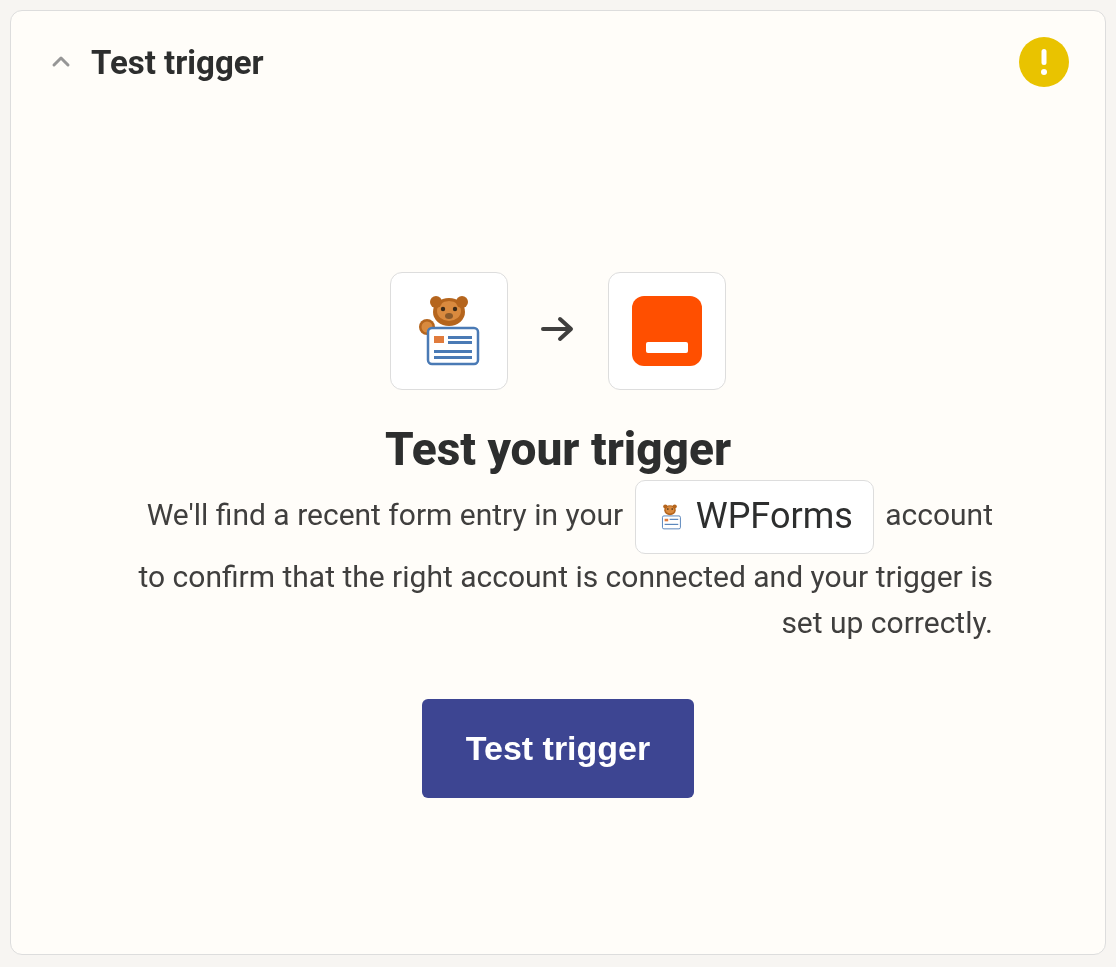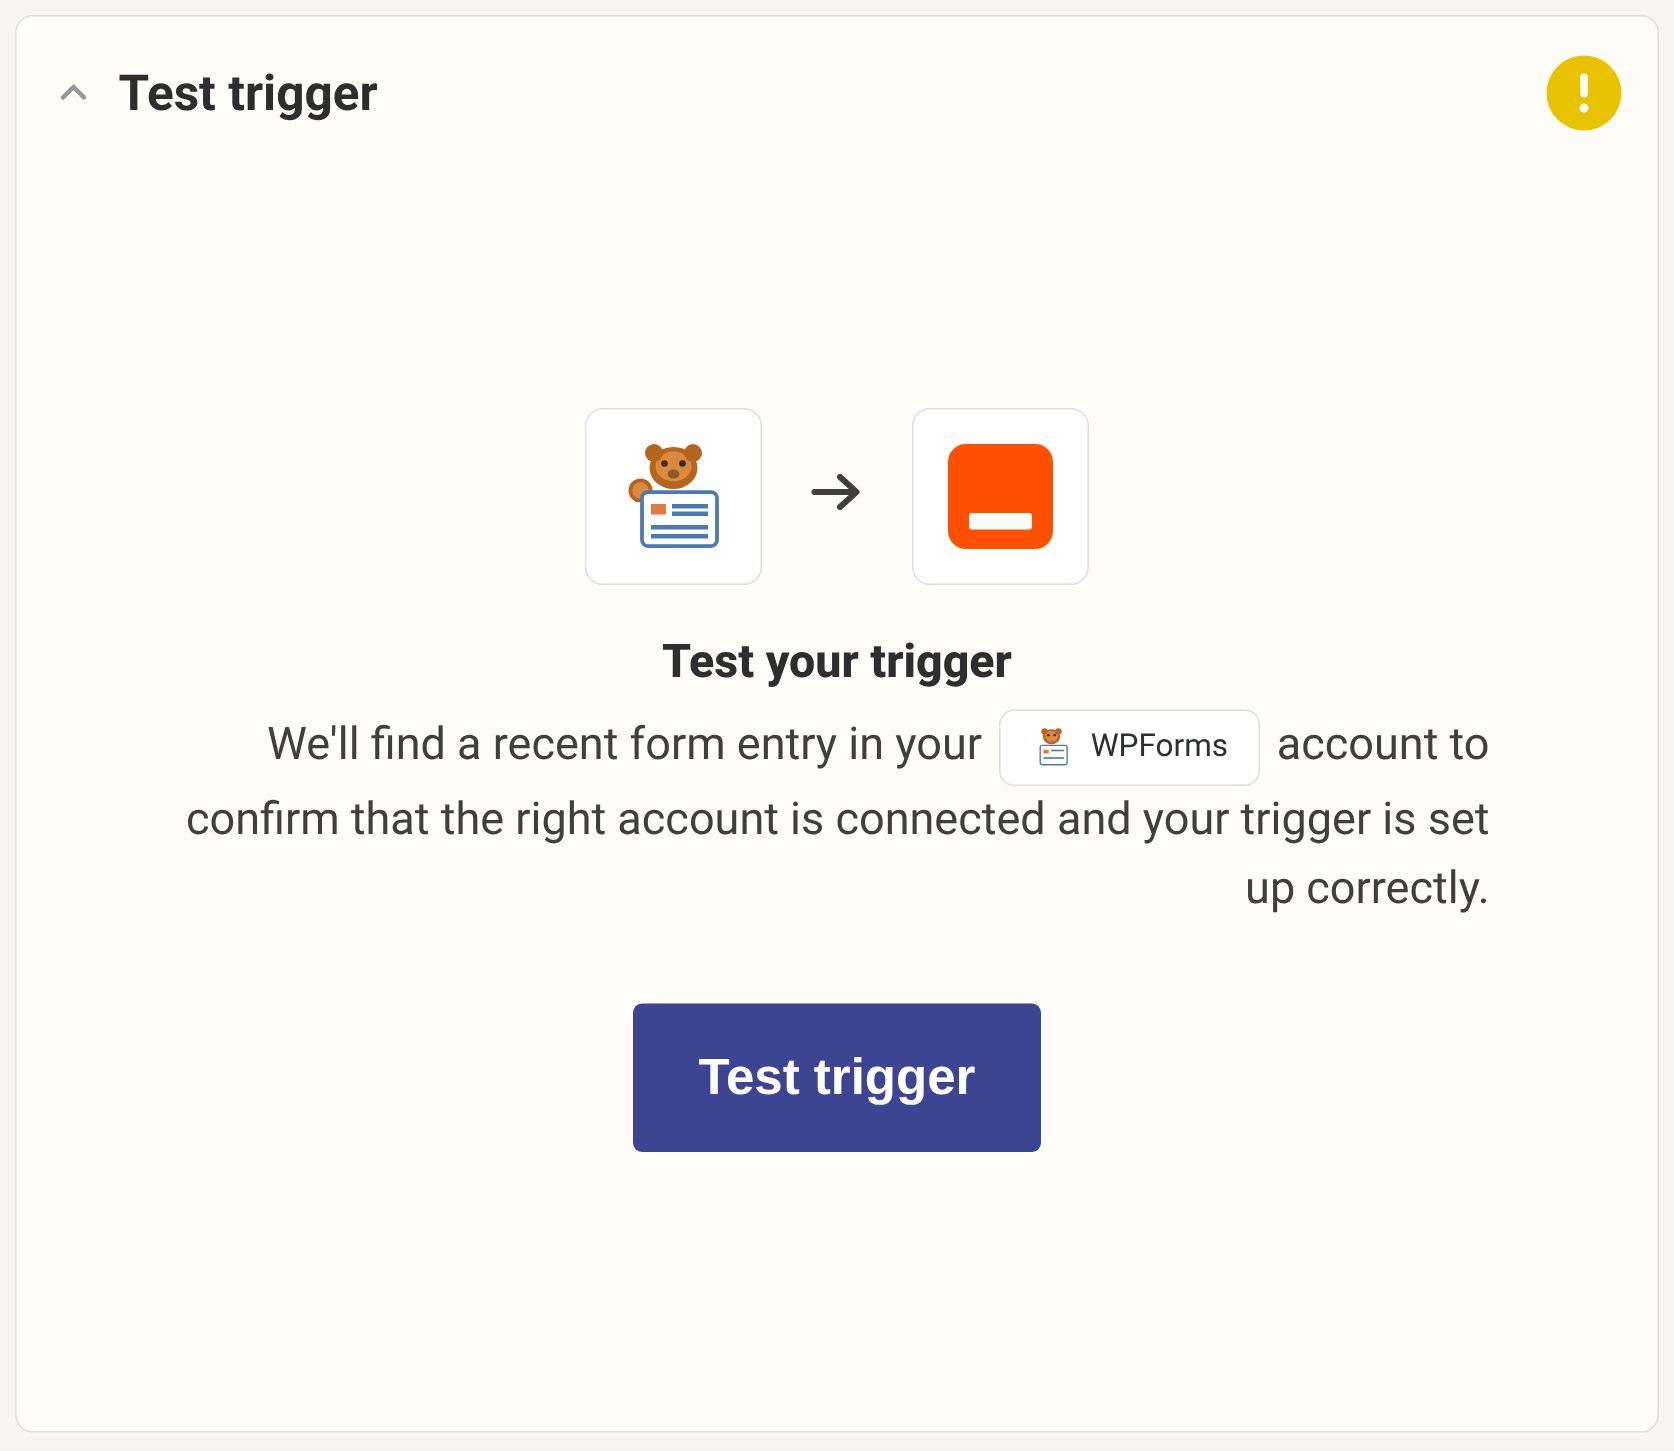--- a/index.html
+++ b/index.html
@@ -9,21 +9,21 @@
       width: 1116px;
       height: 967px;
       padding: 10px;
     }
     .panel {
       background: #fffdf9;
       border: 1.5px solid #ddd;
       border-radius: 12px;
       width: 100%;
       height: 945px;
-      padding: 26px 24px;
+      padding: 26px 36px;
       position: relative;
     }
     .panel-header {
       display: flex;
       align-items: center;
       justify-content: space-between;
     }
     .header-left {
       display: flex;
       align-items: center;
@@ -72,42 +72,42 @@
       display: flex;
       align-items: center;
       justify-content: center;
     }
     .arrow-between {
       font-size: 34px;
       font-weight: 700;
       color: #403f3e;
     }
     .main-heading {
-      font-size: 31px;
+      font-size: 46px;
       font-weight: 800;
       color: #2d2e2e;
-      margin-bottom: 14px;
+      margin-bottom: 4px;
       text-align: center;
     }
     .description {
       font-size: 30px;
       color: #403f3e;
       text-align: right;
       line-height: 1.55;
       max-width: 870px;
     }
     .app-chip {
       display: inline-flex;
       align-items: center;
       gap: 12px;
       border: 1.5px solid #ddd;
       border-radius: 10px;
       background: #fff;
       padding: 8px 20px;
-      font-size: 21px;
+      font-size: 36px;
       color: #2d2e2e;
       vertical-align: middle;
       margin: 0 4px;
     }
     .chip-icon {
       width: 28px;
       height: 28px;
       display: flex;
       align-items: center;
       justify-content: center;

